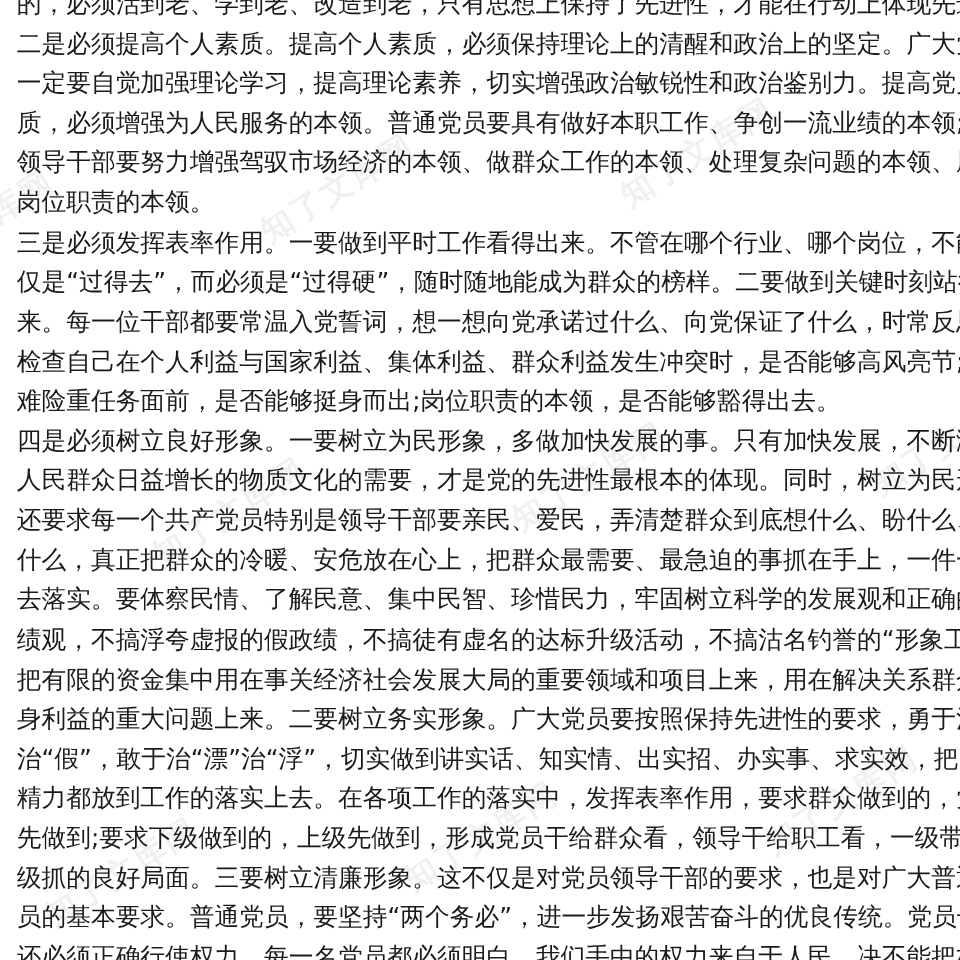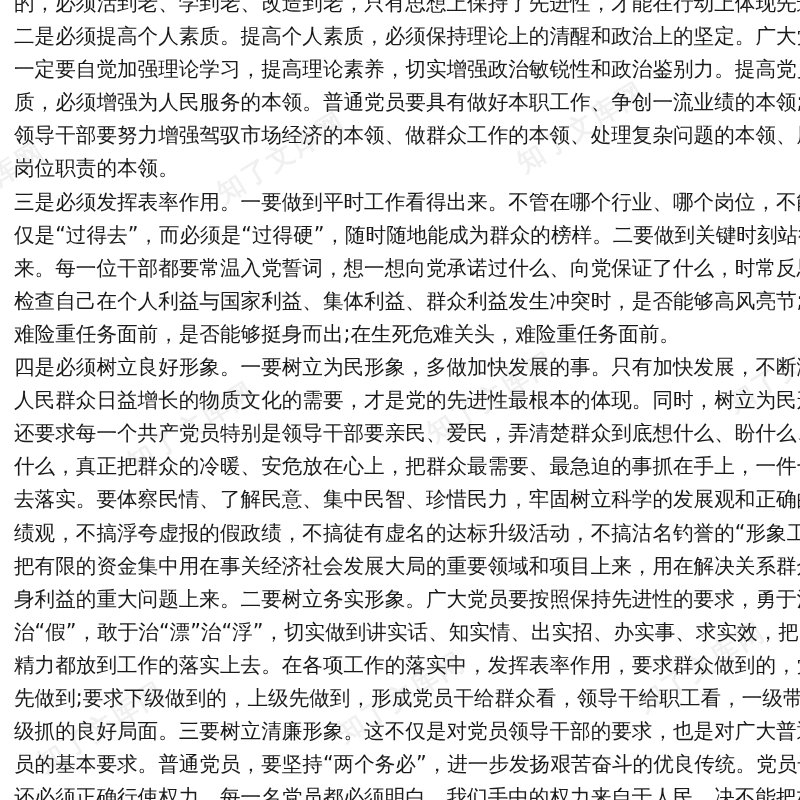--- a/index.html
+++ b/index.html
@@ -474,21 +474,21 @@
         <span>是</span>
         <span>否</span>
         <span>能</span>
         <span>够</span>
         <span>高</span>
         <span>风</span>
         <span>亮</span>
         <span>节</span>
         <span>;</span>
       </div>
-      <div class="doc-line ragged">难险重任务面前，是否能够挺身而出;在生死危难关头，难险重任务面前。</div>
+      <div class="doc-line ragged">难险重任务面前，是否能够挺身而出;岗位职责的本领，是否能够豁得出去。</div>
       <div class="doc-line justify">
         <span>四</span>
         <span>是</span>
         <span>必</span>
         <span>须</span>
         <span>树</span>
         <span>立</span>
         <span>良</span>
         <span>好</span>
         <span>形</span>

